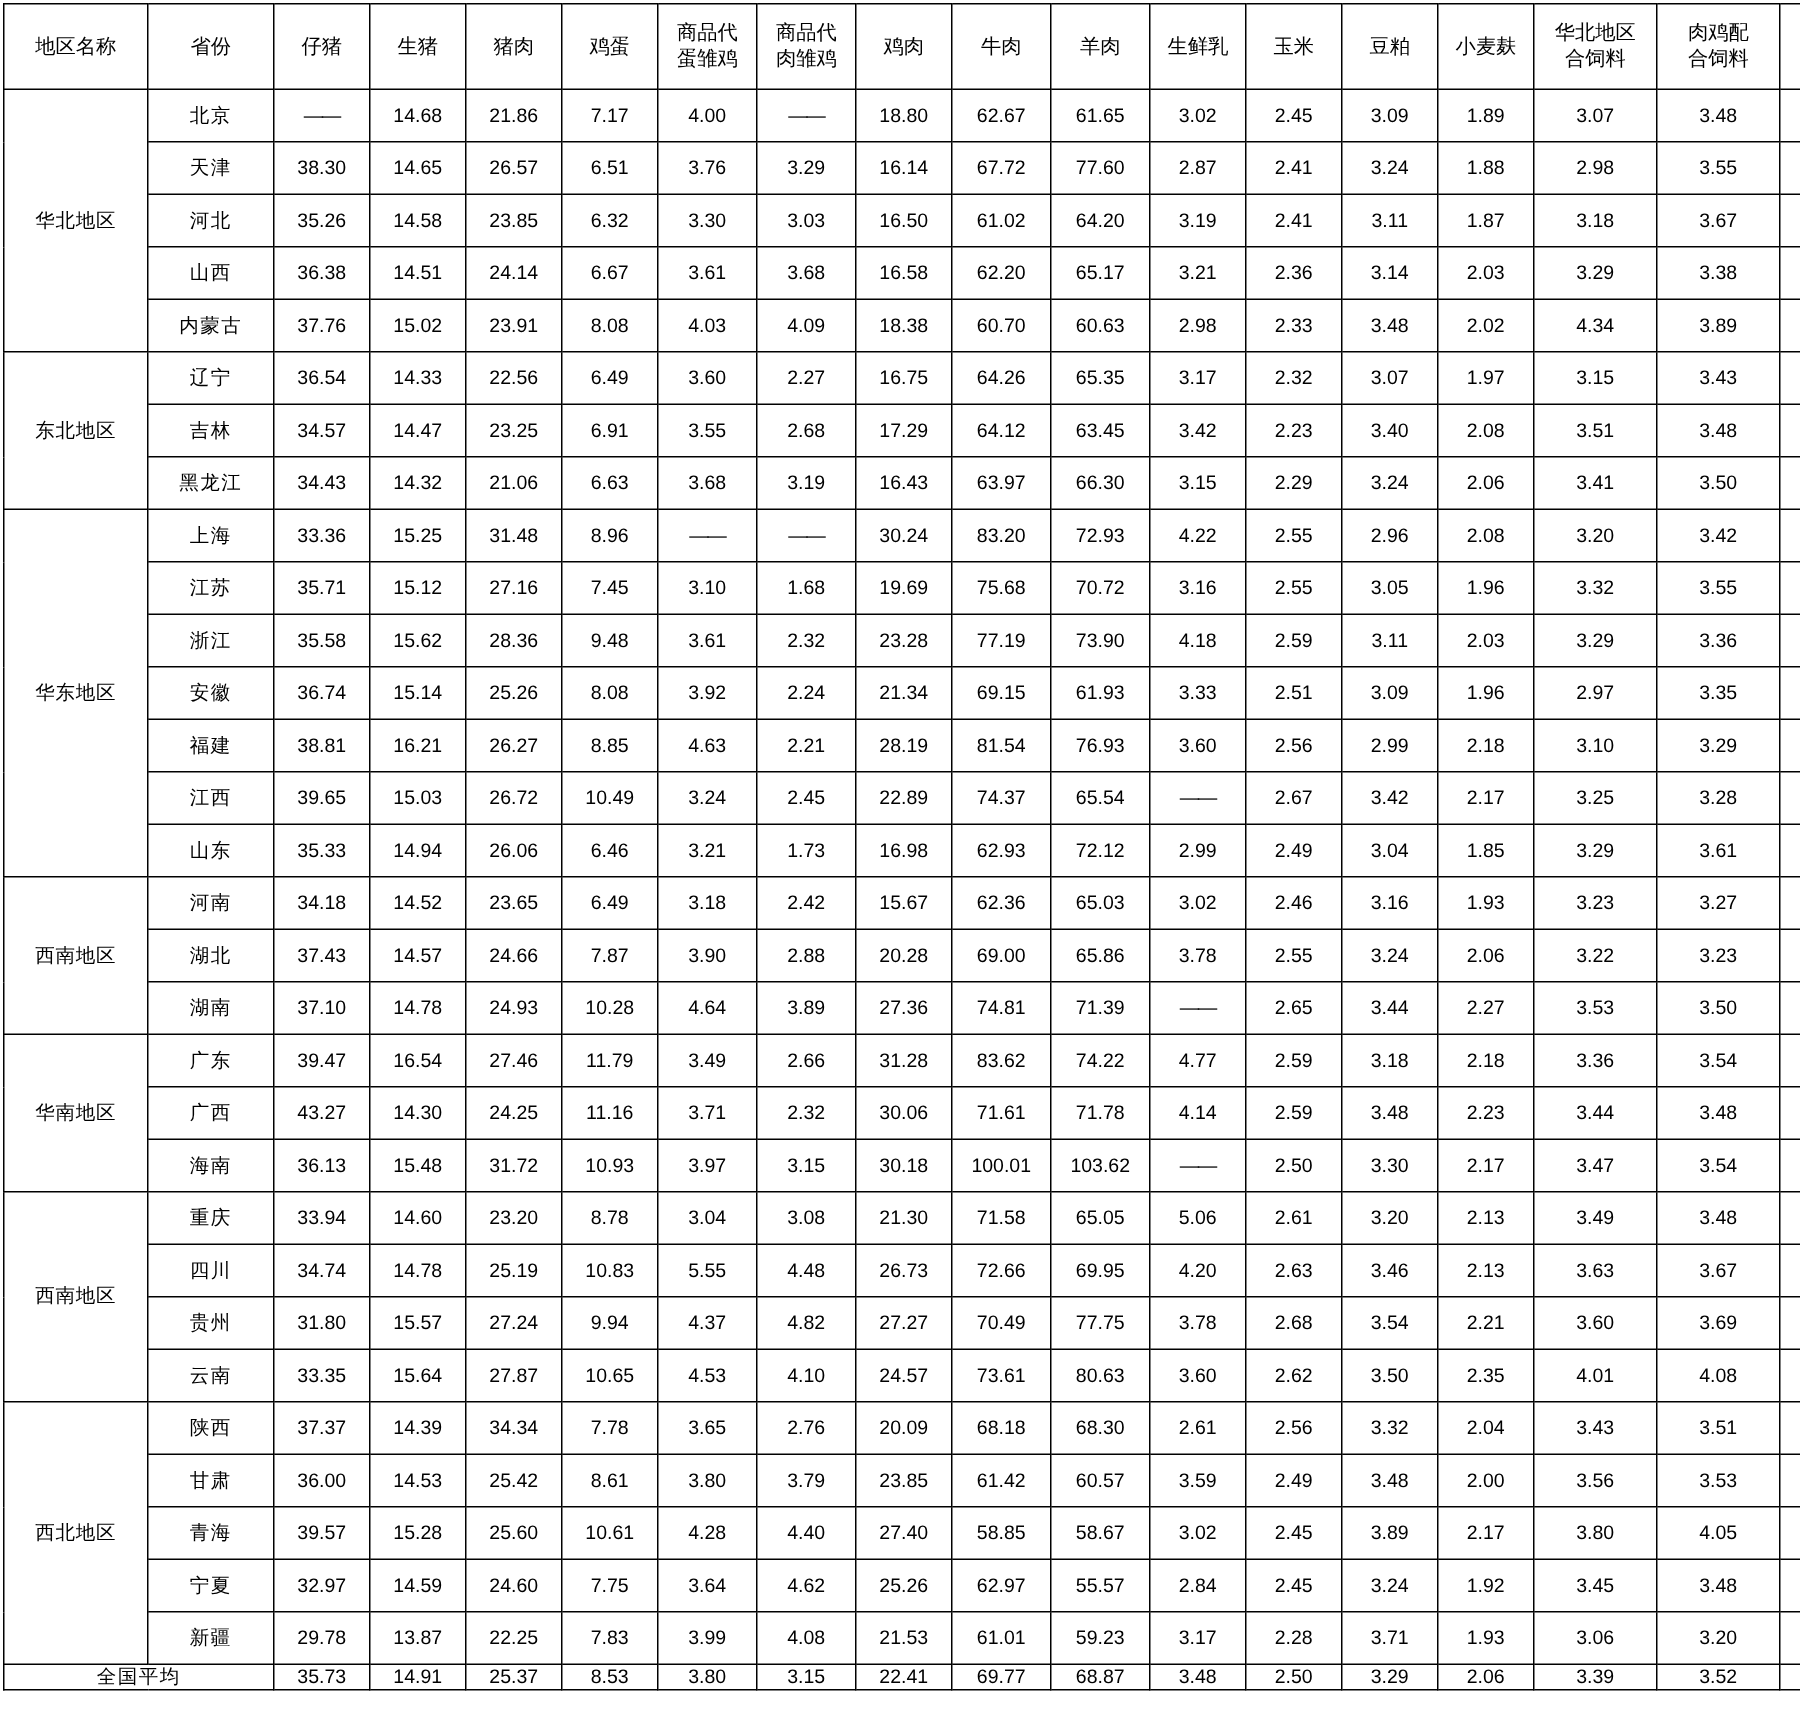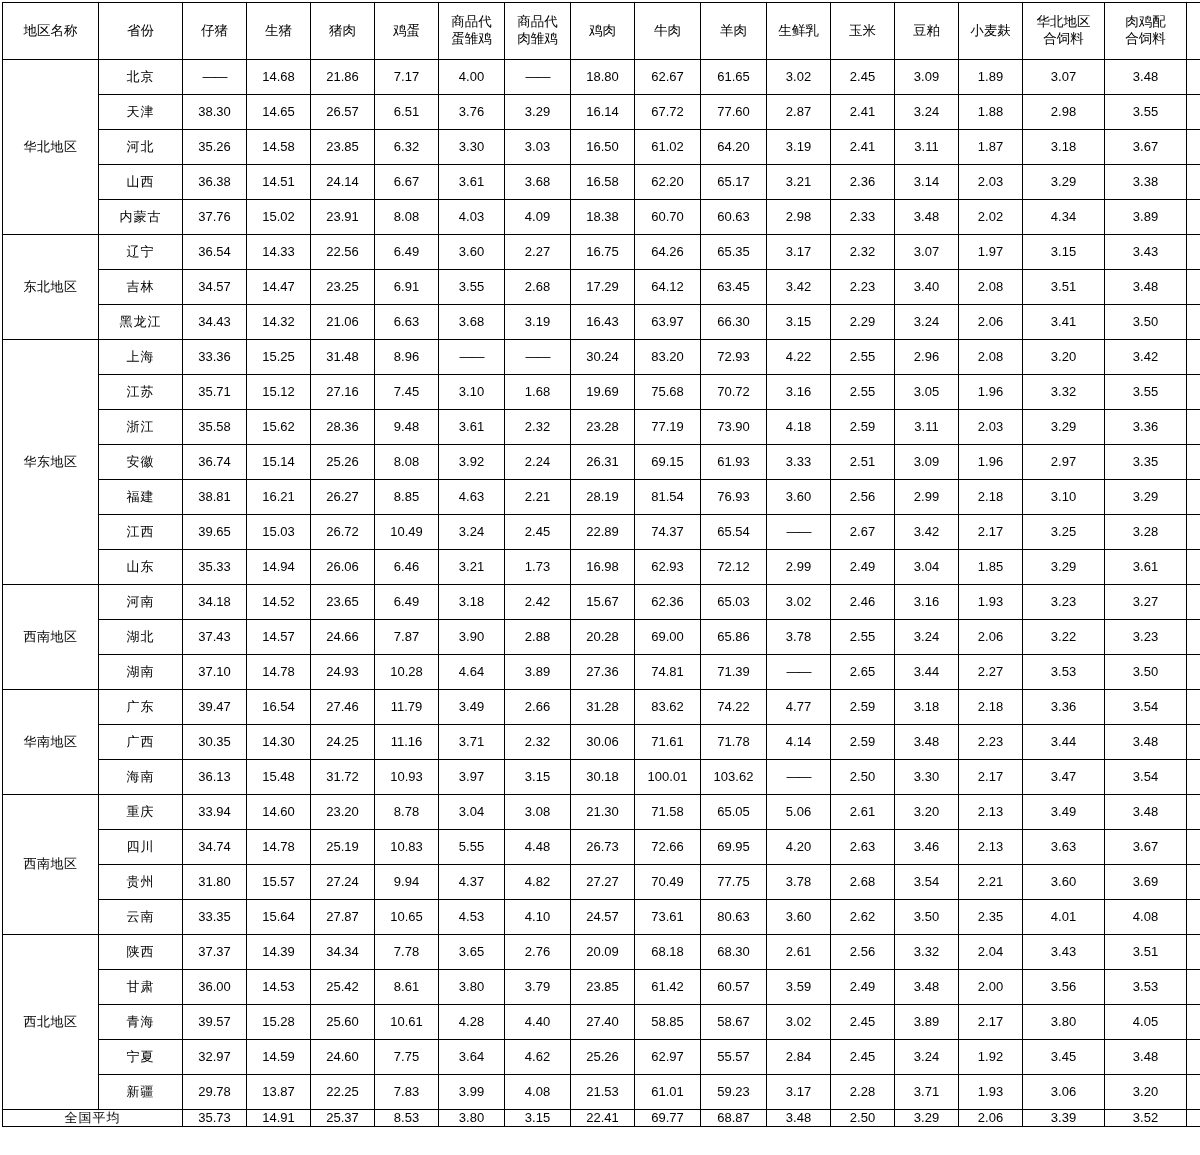--- a/index.html
+++ b/index.html
@@ -341,21 +341,21 @@
         <td class="num">3.20</td>
       </tr>
       <tr>
         <td class="prov-cell">安徽</td>
         <td class="num">36.74</td>
         <td class="num">15.14</td>
         <td class="num">25.26</td>
         <td class="num">8.08</td>
         <td class="num">3.92</td>
         <td class="num">2.24</td>
-        <td class="num">26.31</td>
+        <td class="num">21.34</td>
         <td class="num">69.15</td>
         <td class="num">61.93</td>
         <td class="num">3.33</td>
         <td class="num">2.51</td>
         <td class="num">3.09</td>
         <td class="num">1.96</td>
         <td class="num">2.97</td>
         <td class="num">3.35</td>
         <td class="num">2.95</td>
       </tr>
@@ -489,21 +489,21 @@
         <td class="num">4.77</td>
         <td class="num">2.59</td>
         <td class="num">3.18</td>
         <td class="num">2.18</td>
         <td class="num">3.36</td>
         <td class="num">3.54</td>
         <td class="num">3.43</td>
       </tr>
       <tr>
         <td class="prov-cell">广西</td>
-        <td class="num">30.35</td>
+        <td class="num">43.27</td>
         <td class="num">14.30</td>
         <td class="num">24.25</td>
         <td class="num">11.16</td>
         <td class="num">3.71</td>
         <td class="num">2.32</td>
         <td class="num">30.06</td>
         <td class="num">71.61</td>
         <td class="num">71.78</td>
         <td class="num">4.14</td>
         <td class="num">2.59</td>

